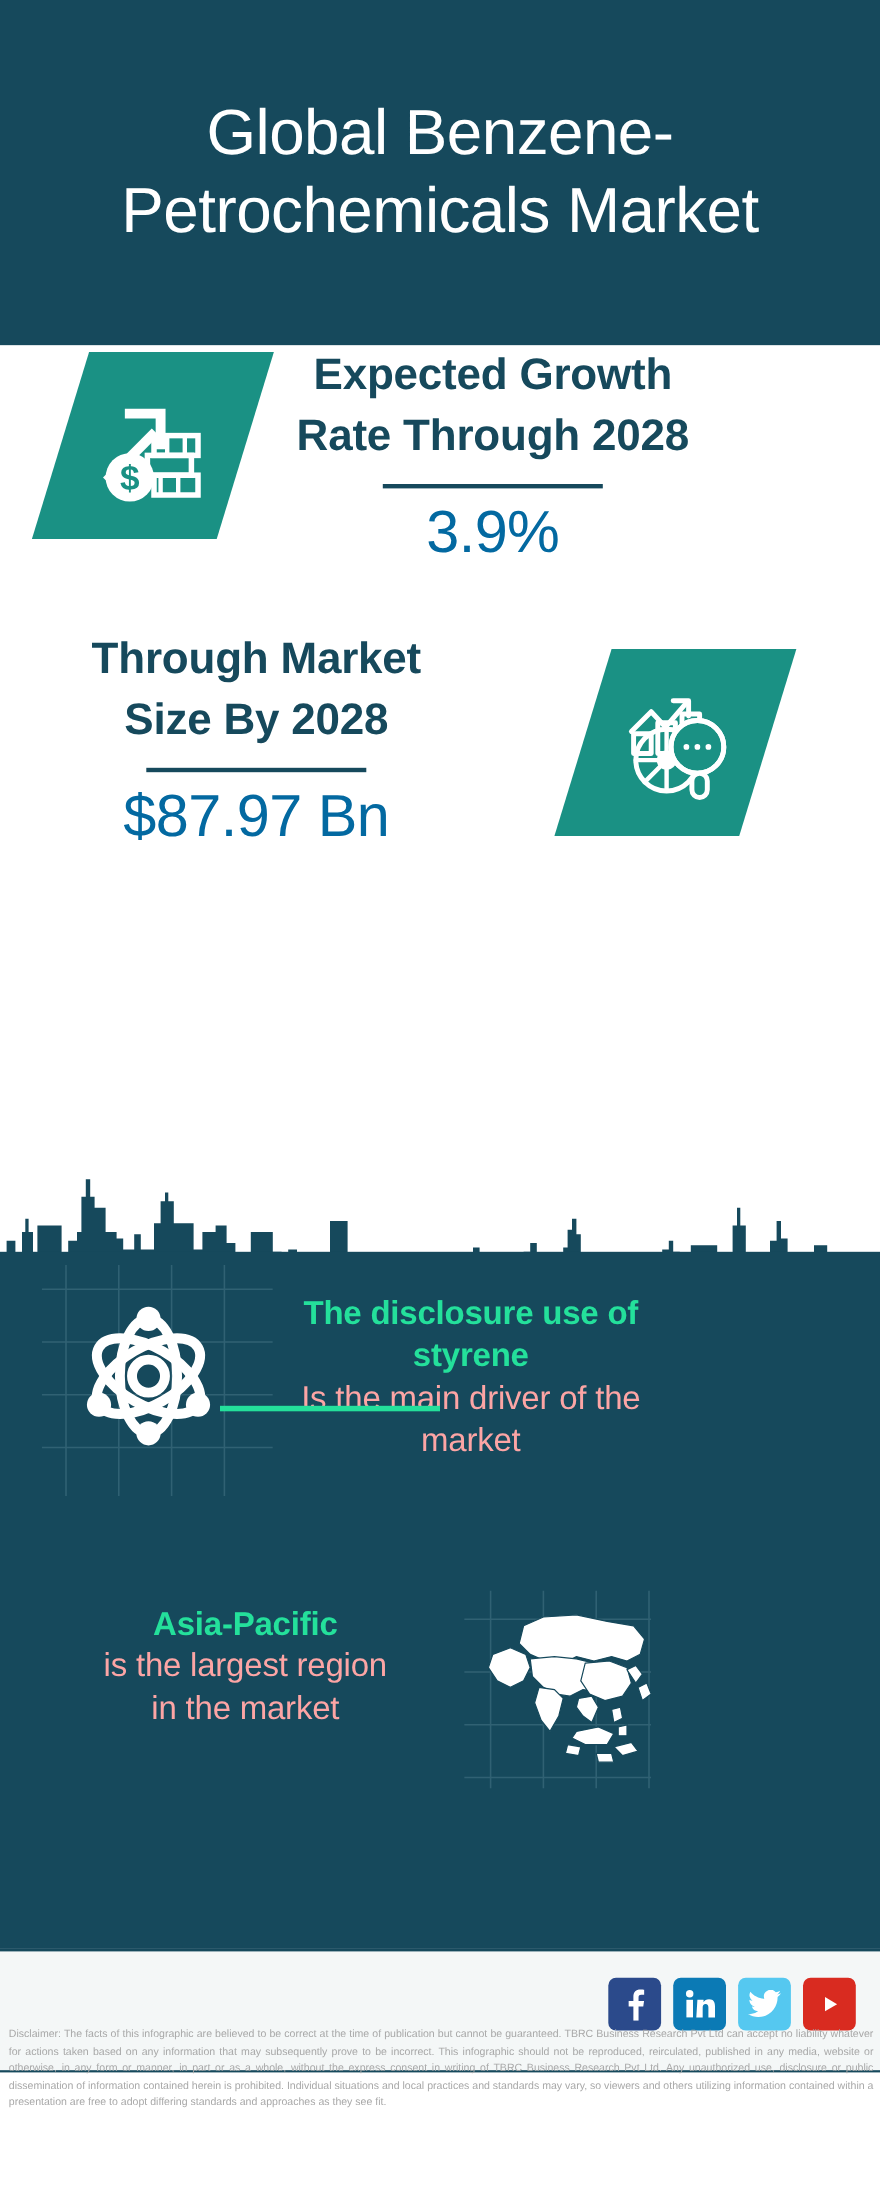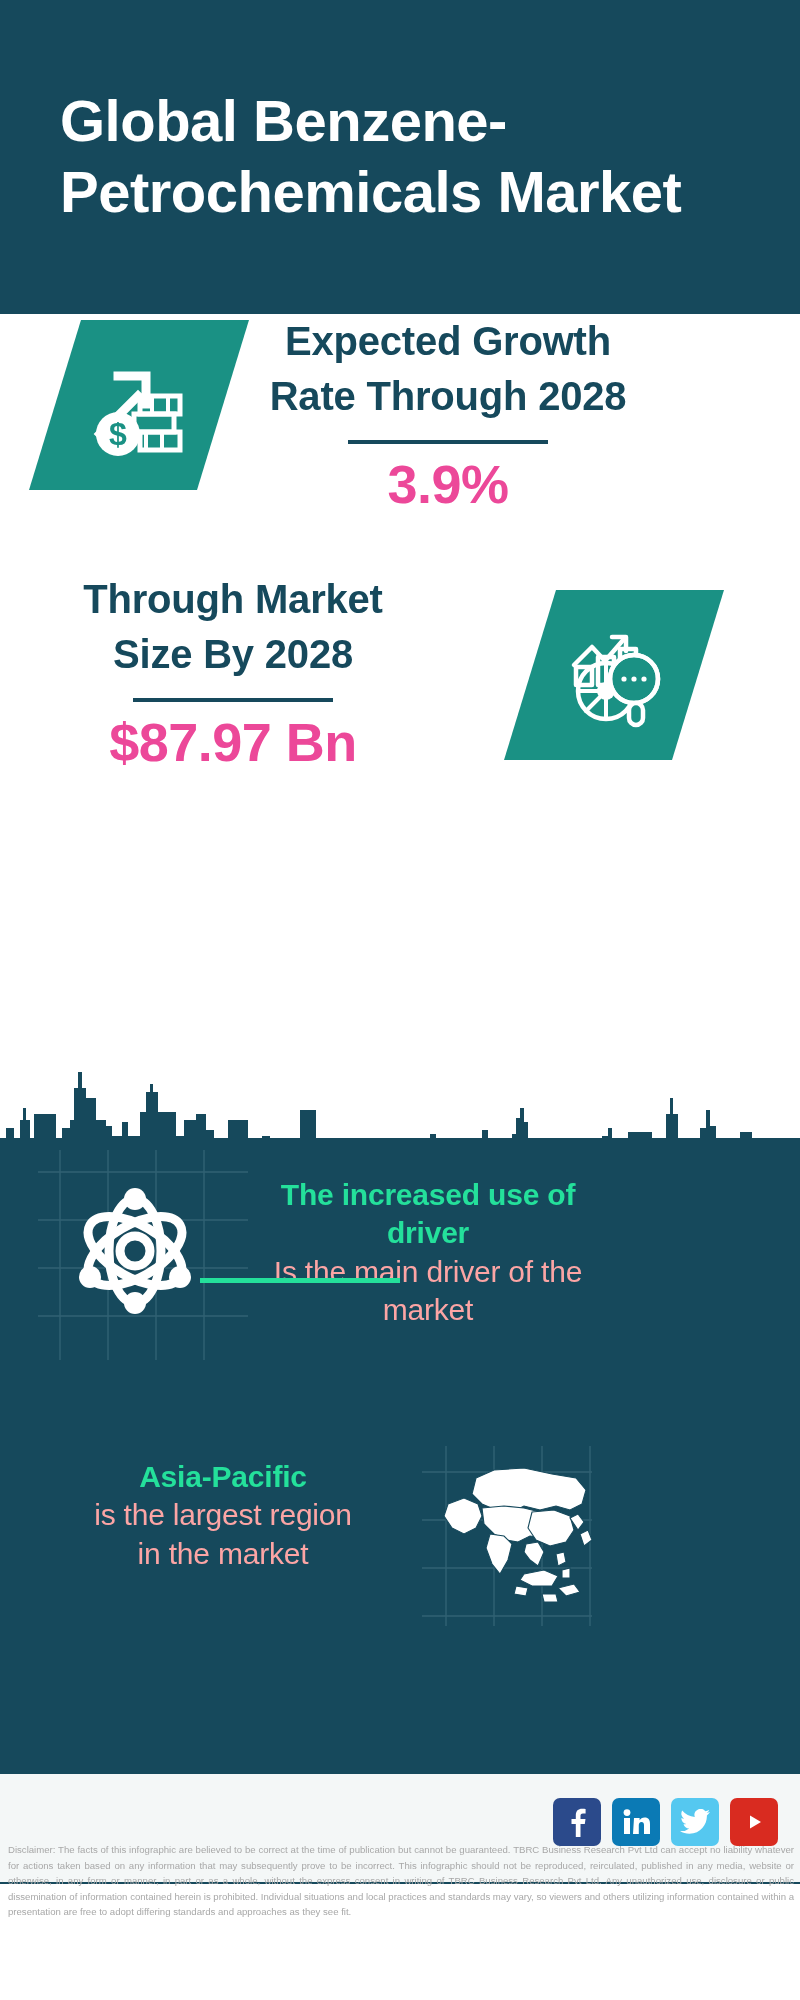--- a/index.html
+++ b/index.html
@@ -30,22 +30,23 @@
     background: #16495c;
     display: flex;
     align-items: center;
     justify-content: center;
     box-sizing: border-box;
     padding: 0 60px;
   }
   .header-title {
     color: #ffffff;
     font-size: 58px;
-    font-weight: bold;
+    font-weight: normal;
     line-height: 1.22;
+    text-align: center;
     letter-spacing: -0.5px;
   }
 
   
   .white-section {
     position: absolute;
     left: 0; top: 314px;
     width: 800px;
     height: 806px;
     background: #ffffff;
@@ -79,23 +80,23 @@
     line-height: 1.38;
     letter-spacing: -0.2px;
   }
   .rule {
     width: 200px;
     height: 4px;
     background: #16495c;
     margin: 16px auto 8px auto;
   }
   .stat-value {
-    color: #ec4899;
+    color: #0369a1;
     font-size: 54px;
-    font-weight: bold;
+    font-weight: normal;
     letter-spacing: -0.5px;
     line-height: 1.2;
   }
 
   
   .skyline {
     position: absolute;
     left: 0; top: 1058px;
     width: 800px;
     height: 120px;
@@ -292,21 +293,21 @@
           <ellipse cx="75" cy="75" rx="26" ry="52" transform="rotate(120 75 75)"></ellipse>
           <circle cx="75" cy="75" r="15"></circle>
         </g>
         <circle cx="75" cy="23" r="11" fill="#ffffff"></circle>
         <circle cx="120" cy="101" r="11" fill="#ffffff"></circle>
         <circle cx="30" cy="101" r="11" fill="#ffffff"></circle>
         <circle cx="75" cy="127" r="11" fill="#ffffff"></circle>
       </svg>
     </div>
     <div class="fact-text" style="left:248px; top:38px; width:360px;">
-      <div class="fact-hl">The increased use of driver</div>
+      <div class="fact-hl">The disclosure use of styrene</div>
       <div class="fact-sub">Is the main driver of the market</div>
     </div>
 
     <div class="fact-text" style="left:38px; top:320px; width:370px;">
       <div class="fact-hl">Asia-Pacific</div>
       <div class="fact-sub">is the largest region</div>
       <div class="fact-sub">in the market</div>
     </div>
 
     <svg class="grid-bg" style="left:422px; top:308px;" width="170" height="180">

